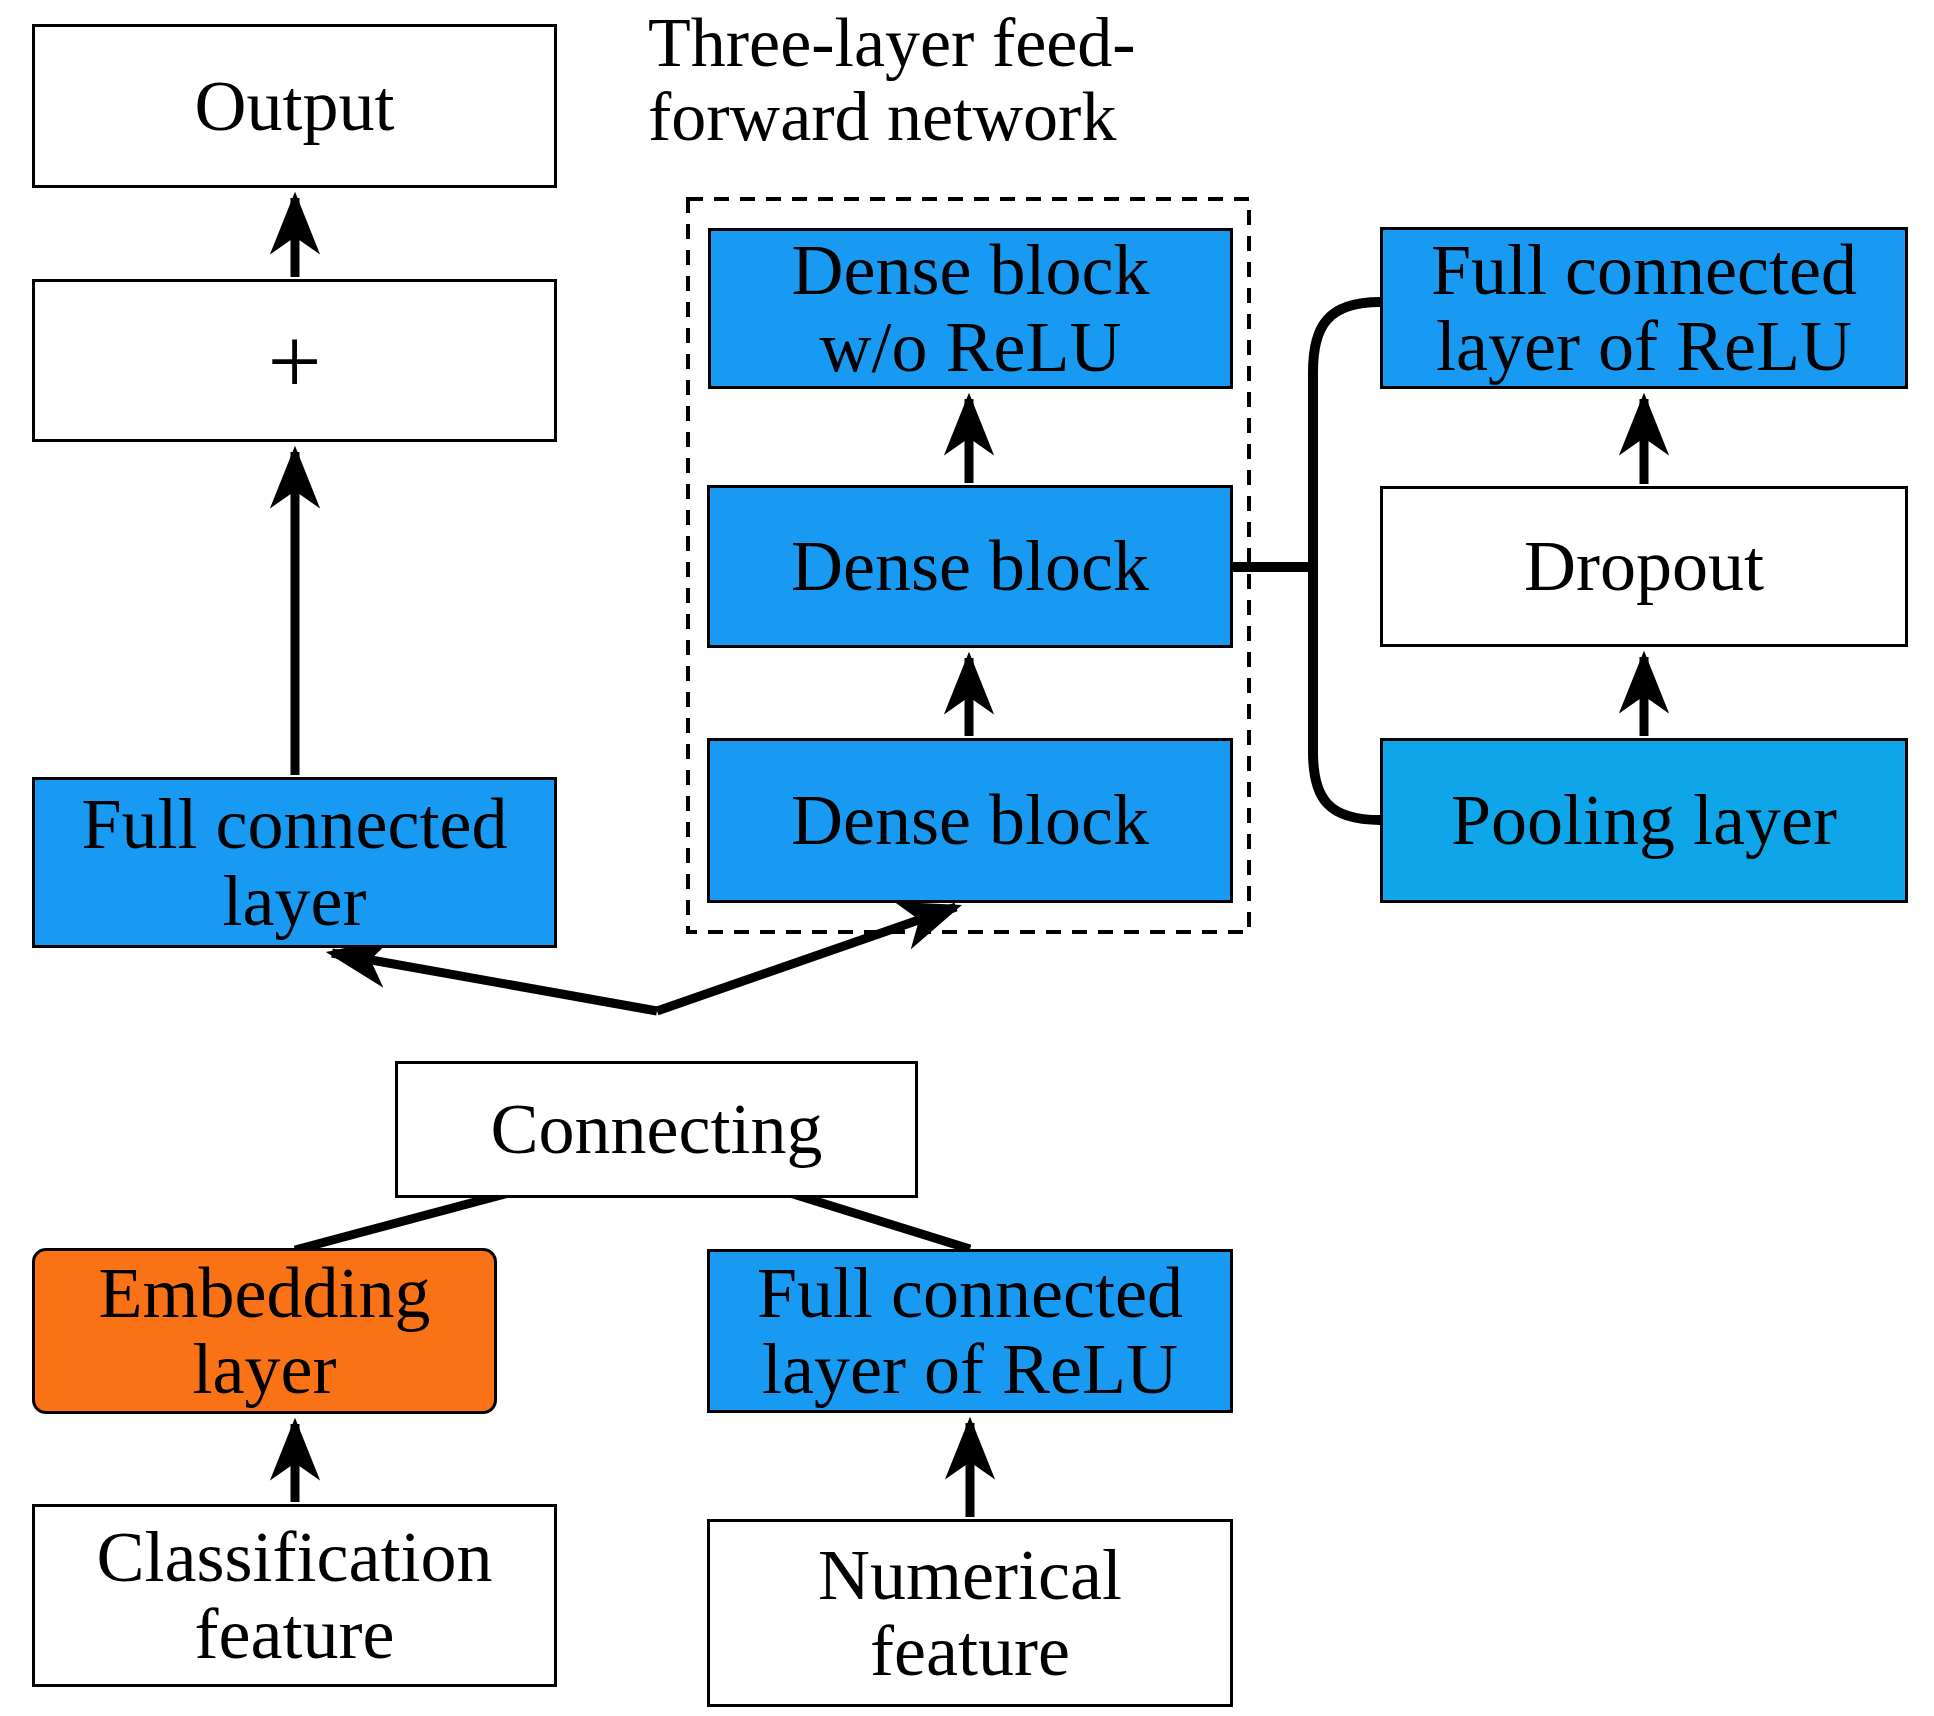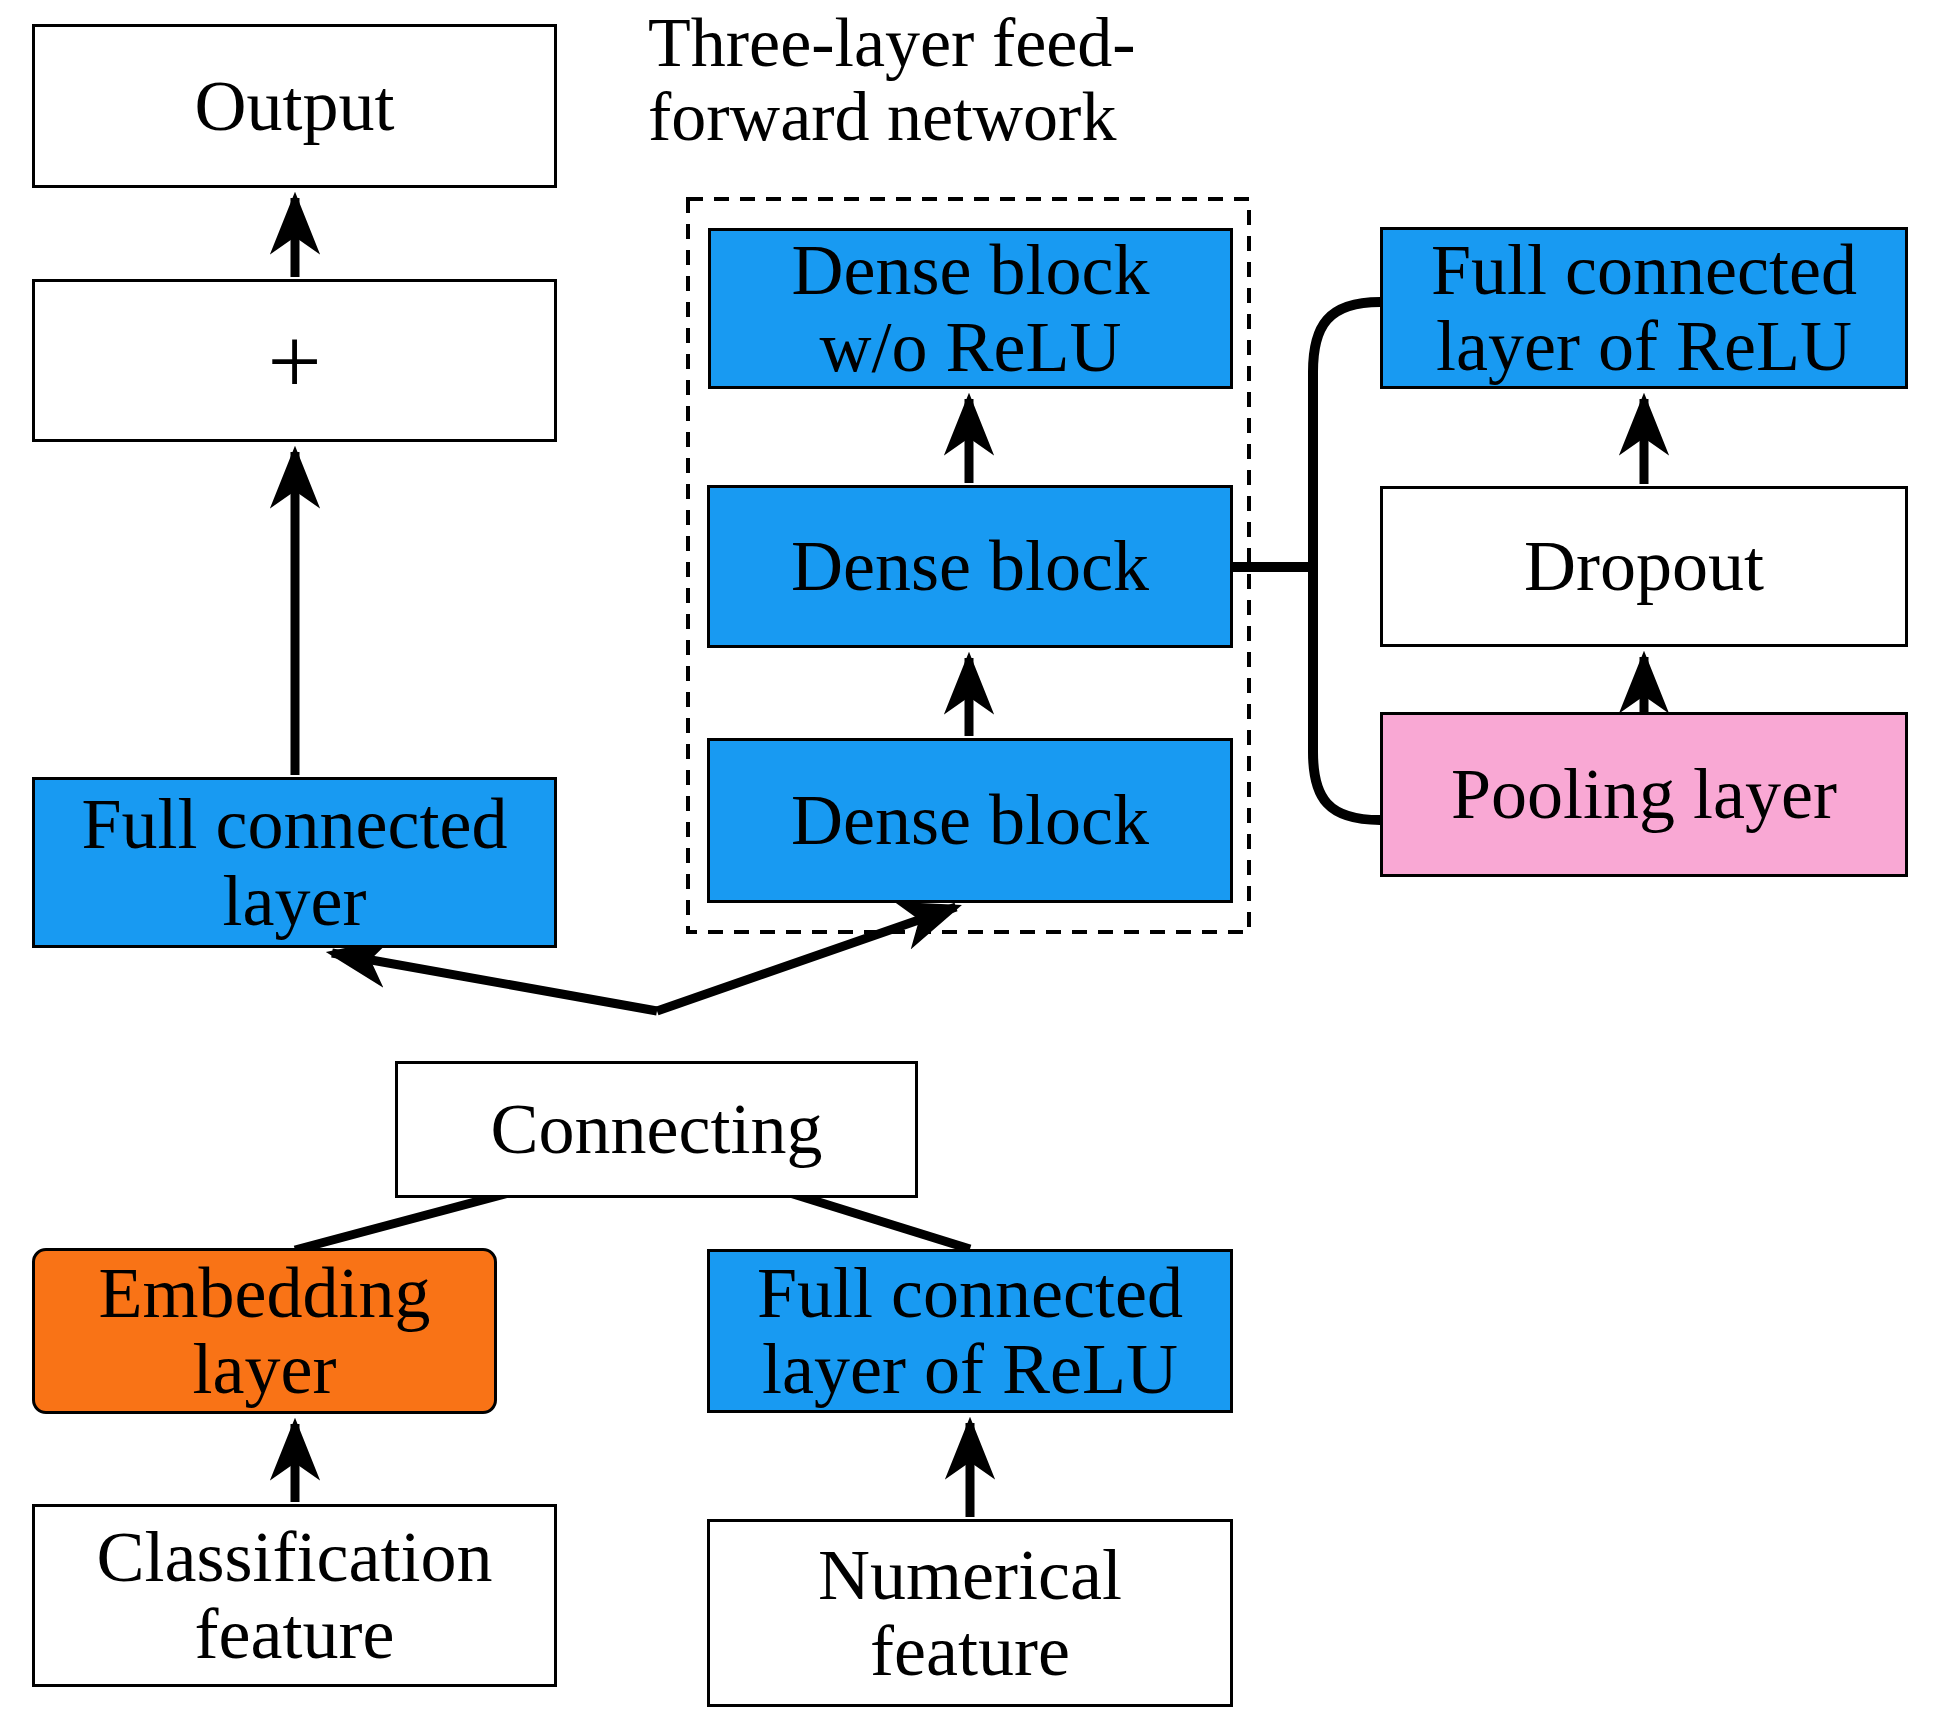--- a/index.html
+++ b/index.html
@@ -129,17 +129,17 @@
 
   <div class="box blue" style="left: 1380px; top: 227px; width: 528px; height: 162px; background: rgb(24, 154, 242);">
     <span class="lbl">Full connected
 layer of ReLU</span>
   </div>
 
   <div class="box" style="left:1380px;top:486px;width:528px;height:161px;justify-content:center;">
     <span class="lbl">Dropout</span>
   </div>
 
-  <div class="box blue" style="left: 1380px; top: 712px; width: 528px; height: 165px; background: #f9a8d4;">
+  <div class="box blue" style="left: 1380px; top: 738px; width: 528px; height: 165px; background: #0ea5e9;">
     <span class="lbl">Pooling layer</span>
   </div>
 
 </div>
 
 </body></html>

